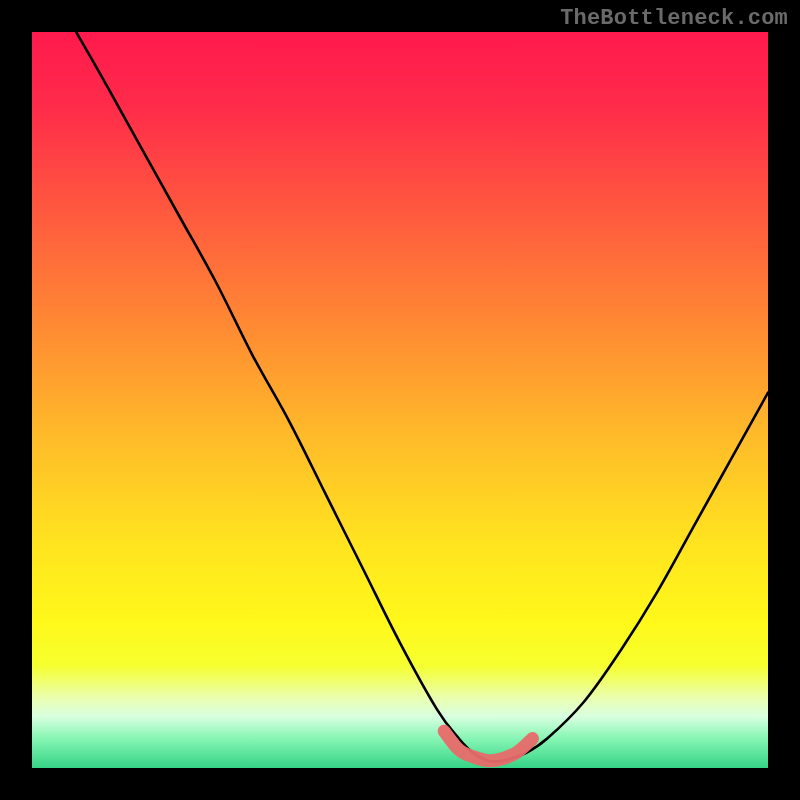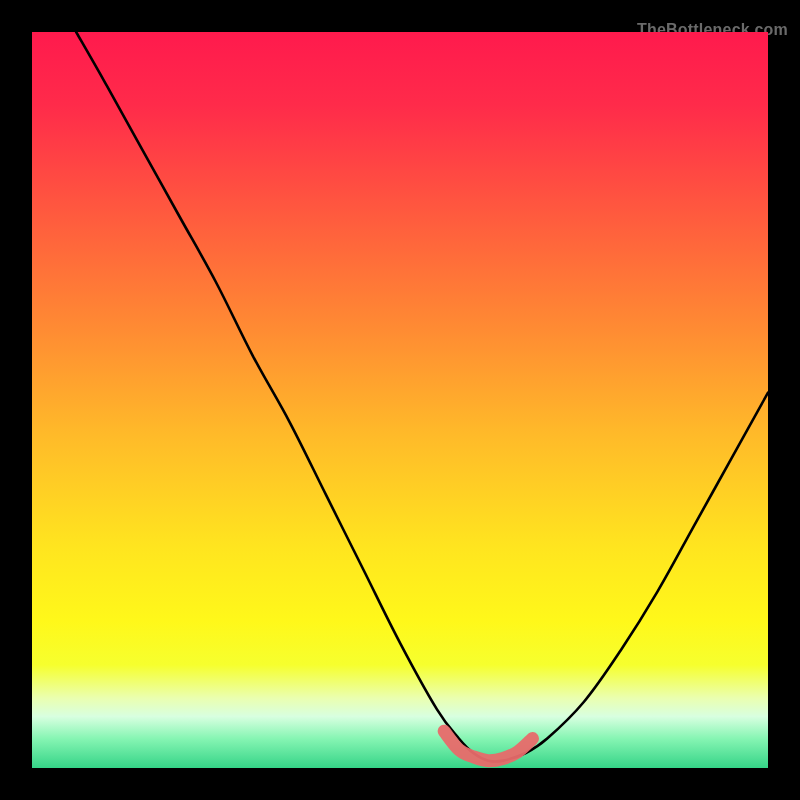--- a/index.html
+++ b/index.html
@@ -28,26 +28,25 @@
     position: absolute;
     left: 0;
     top: 0;
     width: 100%;
     height: 100%;
   }
   .watermark {
     position: absolute;
     top: 6px;
     right: 12px;
-    font-family: Liberation Sans, sans-serif;
-    font-size: 16px;
+    font-family: Liberation Mono, monospace;
+    font-size: 22px;
     font-weight: 600;
     color: #6a6a6a;
     letter-spacing: 0.2px;
-    margin-top: 15px;
   }
   svg.curve {
     position: absolute;
     left: 0;
     top: 0;
     width: 100%;
     height: 100%;
   }
 </style>
 </head>

